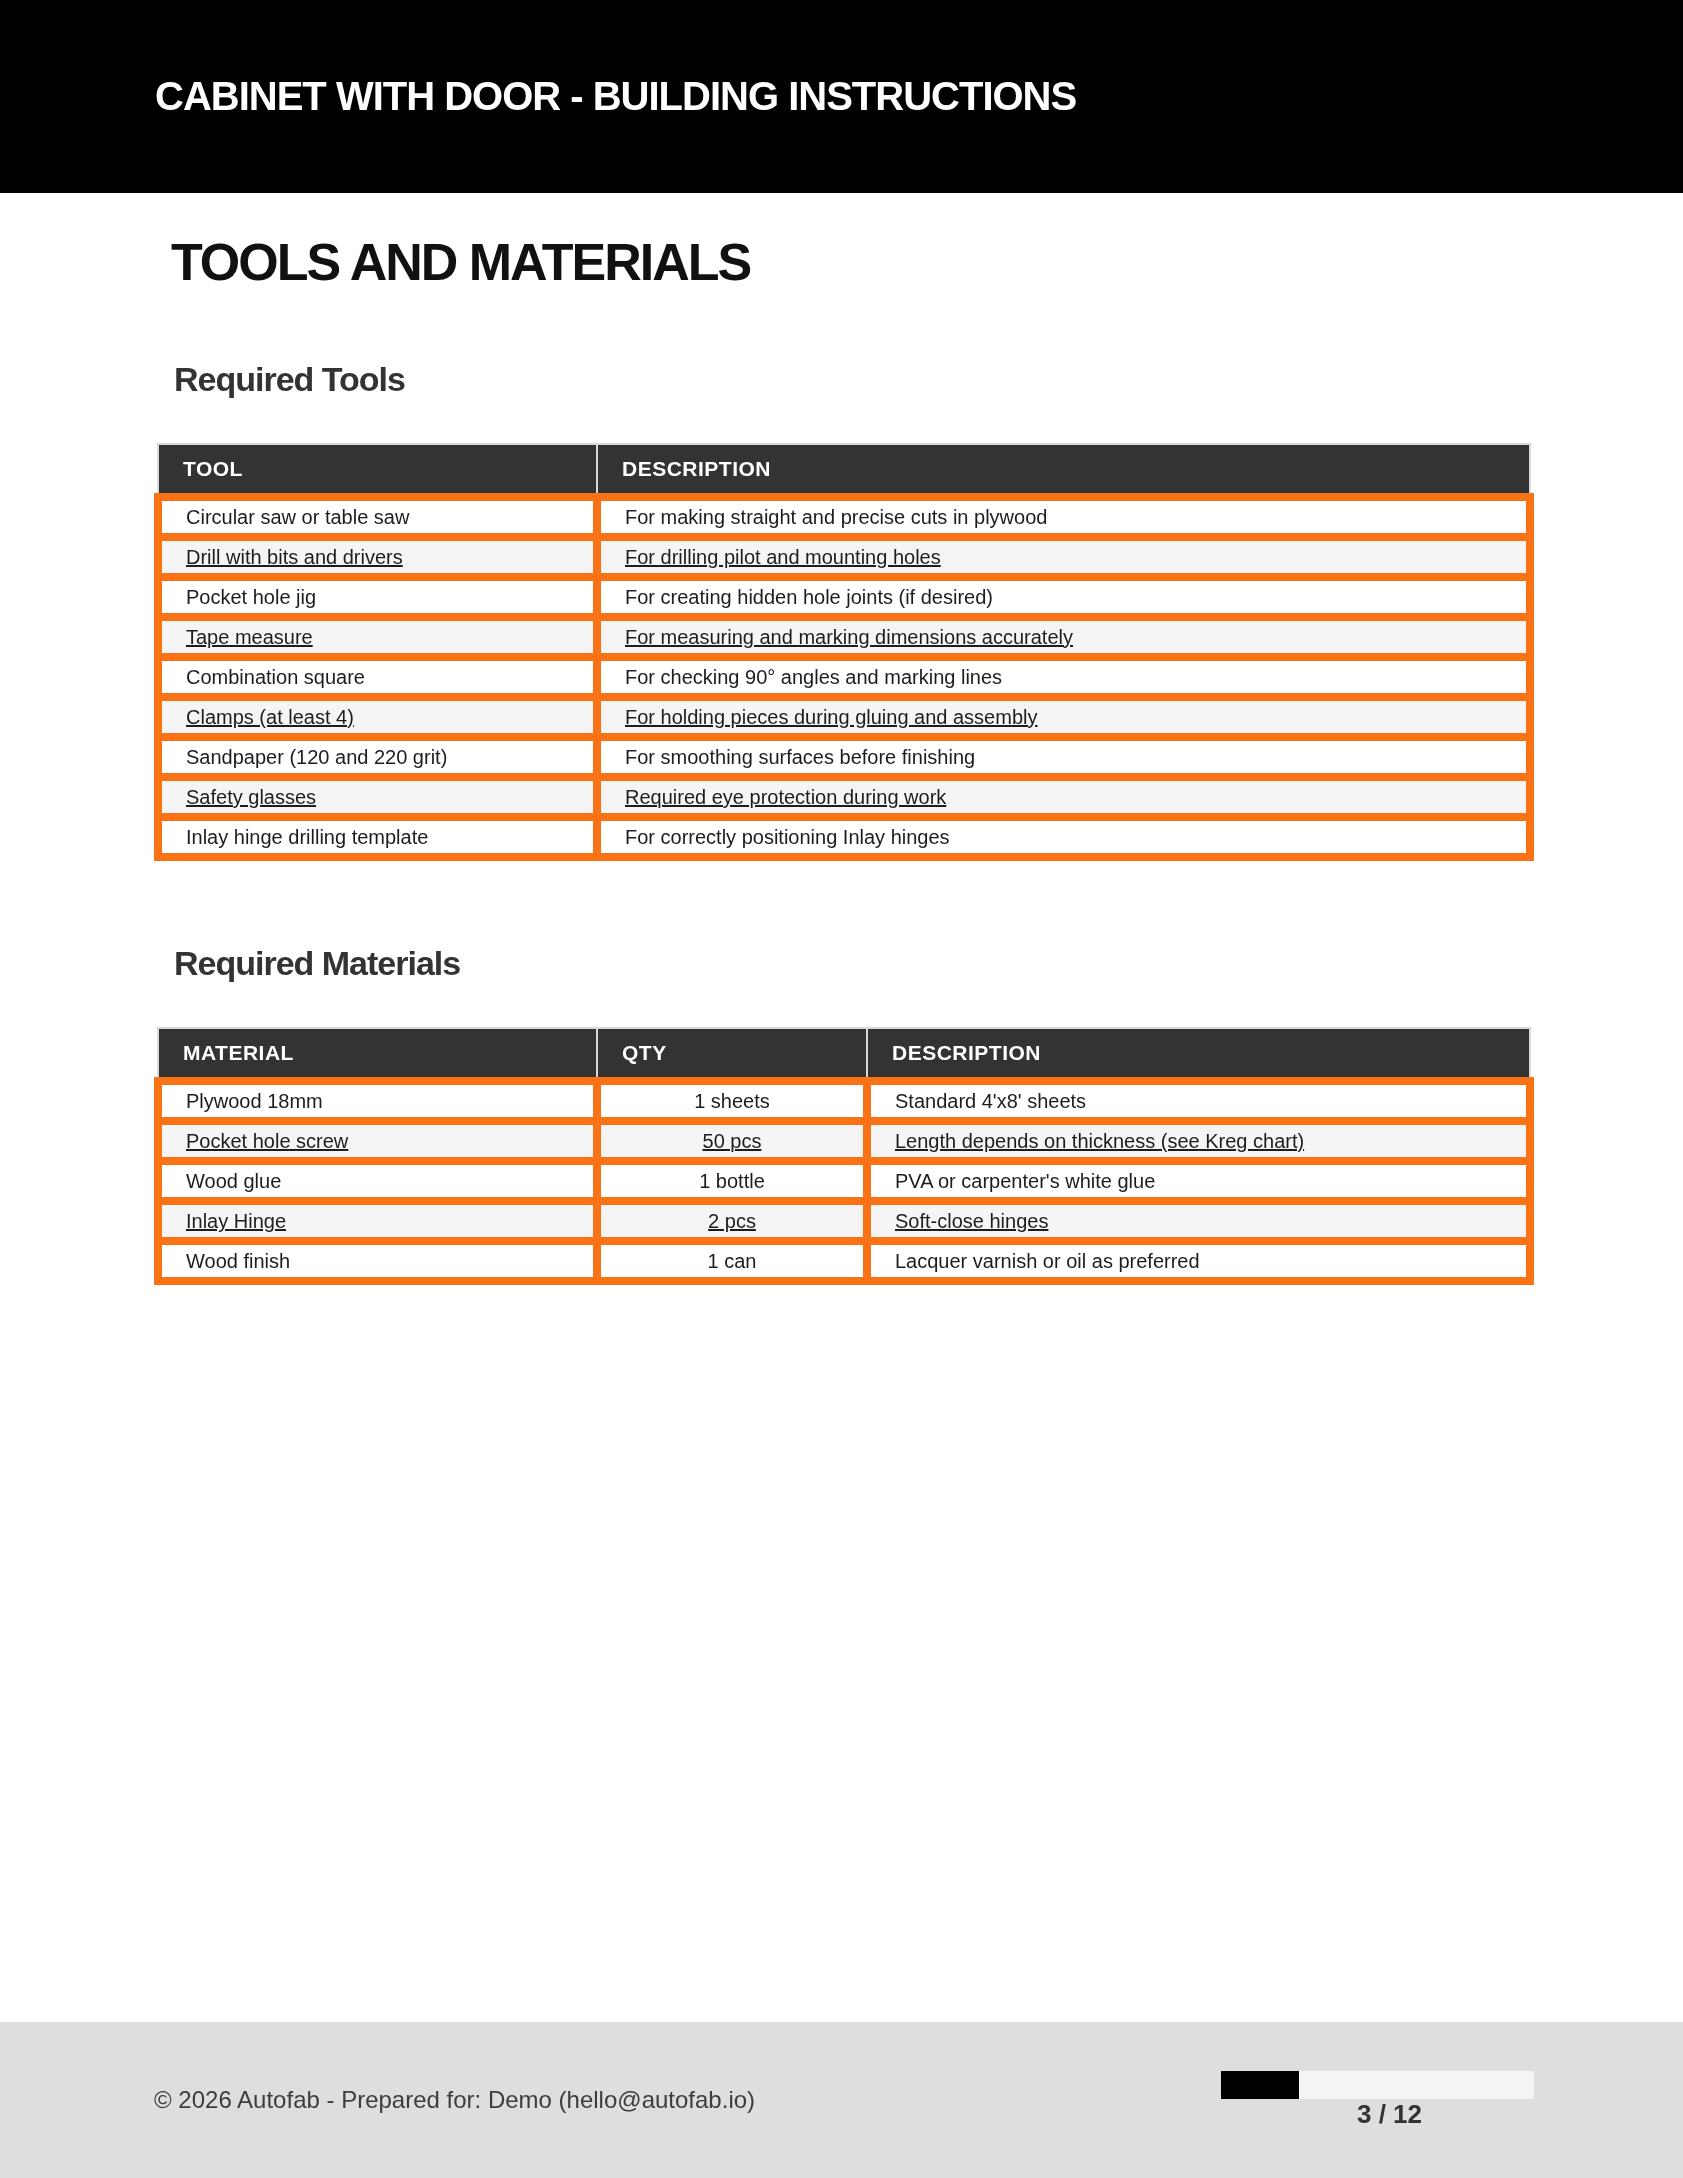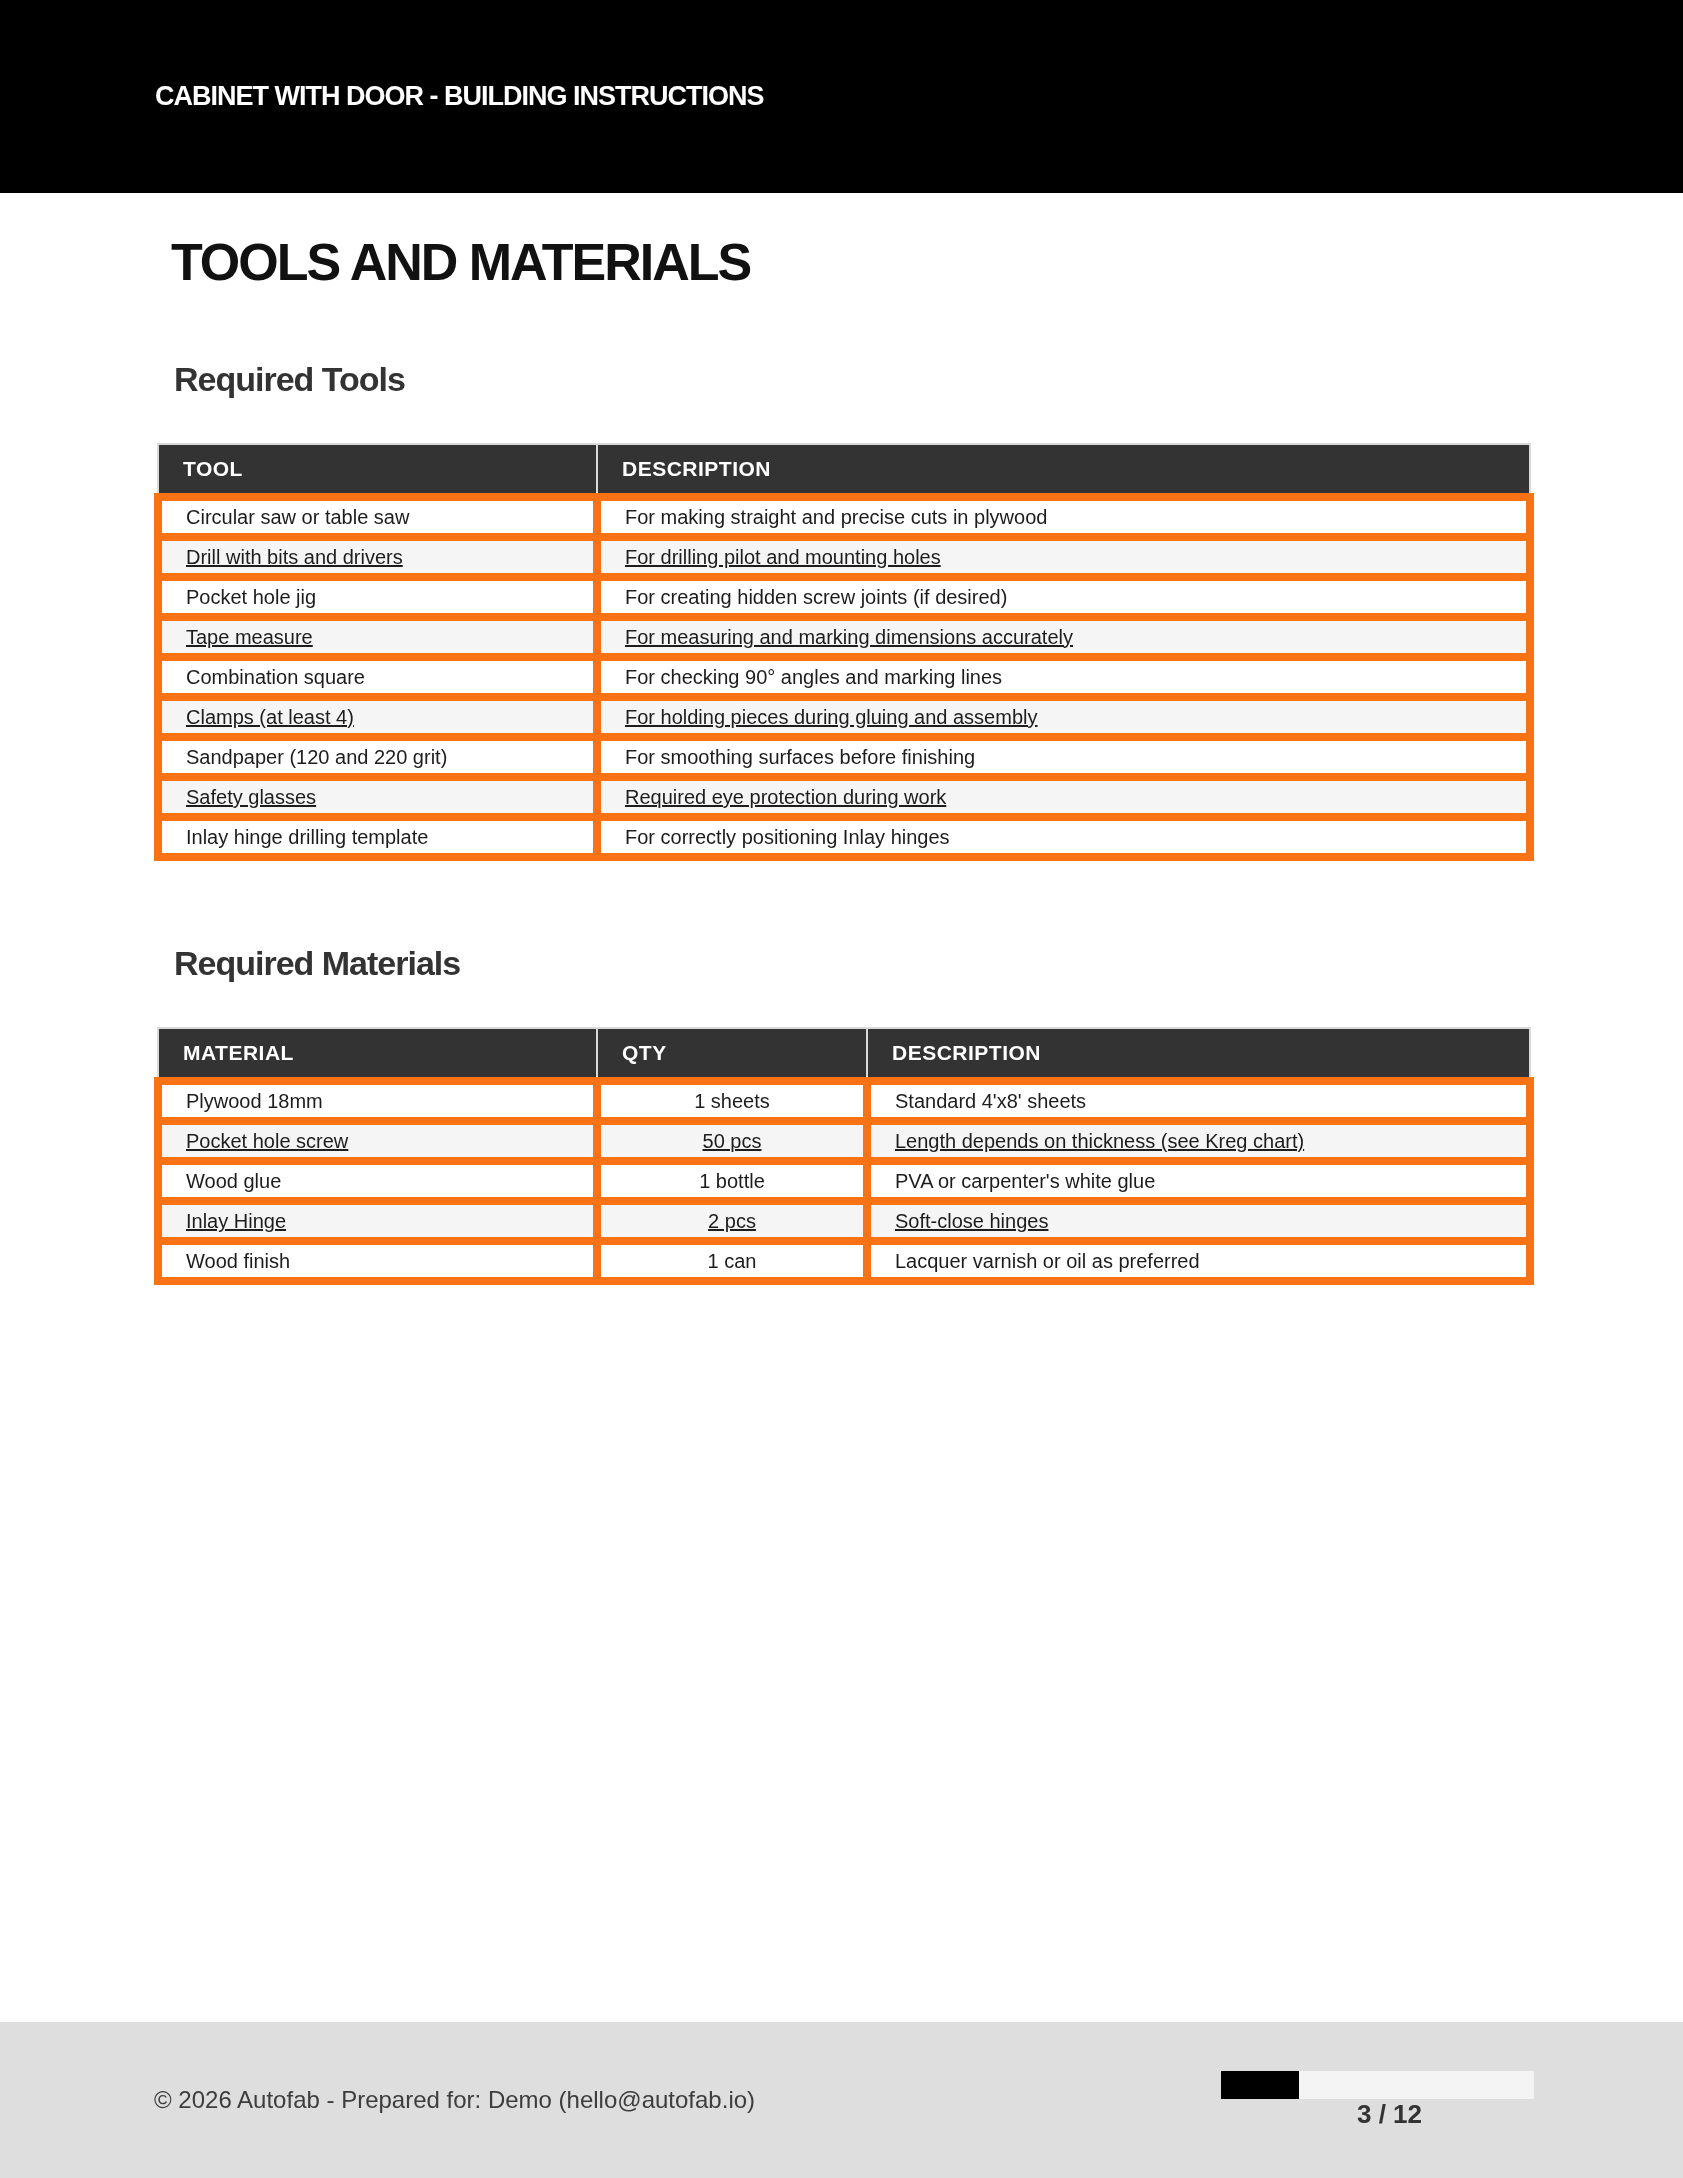--- a/index.html
+++ b/index.html
@@ -18,21 +18,21 @@
   
   .top-bar {
     height:193px;
     background:#000000;
     display:flex;
     align-items:center;
   }
   .top-bar .doc-title {
     margin:0 0 0 155px;
     color:#ffffff;
-    font-size:27px;
+    font-size:40px;
     font-weight:bold;
     letter-spacing:-1px;
     white-space:nowrap;
   }
 
   
   .content { padding:0 149px 0 154px; }
 
   .page-title {
     margin:42px 0 0 17px;
@@ -155,21 +155,21 @@
             <tr>
               <td>Circular saw or table saw</td>
               <td>For making straight and precise cuts in plywood</td>
             </tr>
             <tr class="alt">
               <td>Drill with bits and drivers</td>
               <td>For drilling pilot and mounting holes</td>
             </tr>
             <tr>
               <td>Pocket hole jig</td>
-              <td>For creating hidden screw joints (if desired)</td>
+              <td>For creating hidden hole joints (if desired)</td>
             </tr>
             <tr class="alt">
               <td>Tape measure</td>
               <td>For measuring and marking dimensions accurately</td>
             </tr>
             <tr>
               <td>Combination square</td>
               <td>For checking 90° angles and marking lines</td>
             </tr>
             <tr class="alt">

